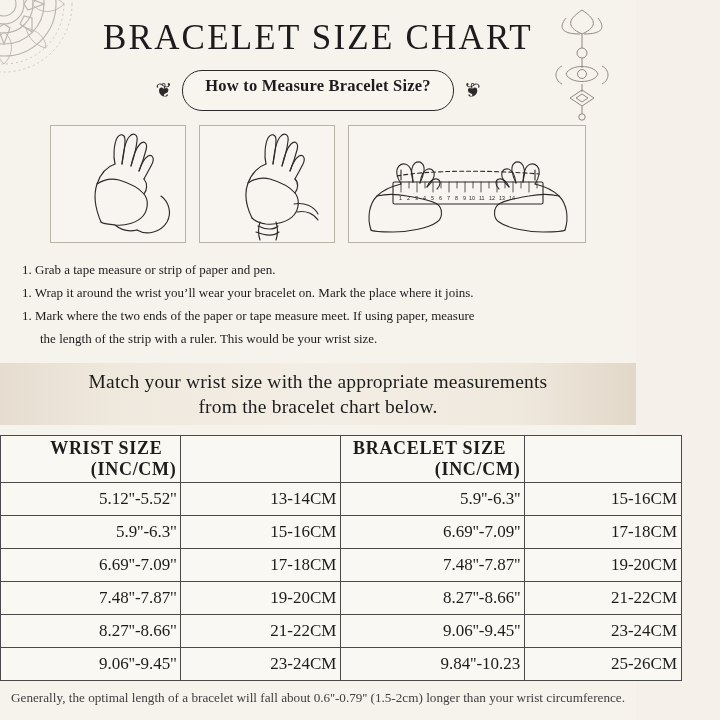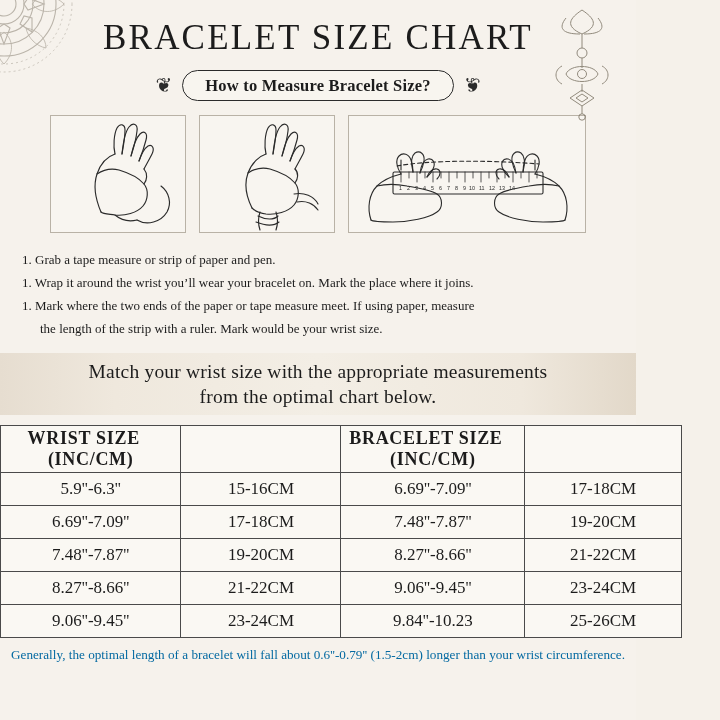--- a/index.html
+++ b/index.html
@@ -53,21 +53,21 @@
   .subtitle-row {
     display: flex;
     align-items: center;
     justify-content: center;
     gap: 10px;
     margin-top: 12px;
   }
   .pill {
     border: 1.6px solid #2b2b2b;
     border-radius: 20px;
-    padding: 5px 22px 4px;
+    padding: 5px 22px 14px;
     font-size: 16.5px;
     font-weight: bold;
     letter-spacing: .2px;
     background: #f8f5ef;
   }
   .flourish {
     font-size: 20px;
     color: #2b2b2b;
     line-height: 1;
     transform: translateY(-1px);
@@ -118,21 +118,21 @@
   
   table.size-table {
     width: 682px;
     margin: 10px auto 0;
     border-collapse: collapse;
     background: #faf8f3;
   }
   table.size-table th,
   table.size-table td {
     border: 1px solid #4a4a4a;
-    text-align: center;
+    text-align: right;
     font-size: 17px;
     height: 33px;
     padding: 2px 4px;
     font-family: "Liberation Serif", serif;
   }
   table.size-table th {
     font-size: 18px;
     font-weight: bold;
     letter-spacing: .7px;
     height: 38px;
@@ -141,21 +141,21 @@
   col.c1 { width: 26.5%; }
   col.c2 { width: 23.5%; }
   col.c3 { width: 27%; }
   col.c4 { width: 23%; }
 
   
   .footnote {
     text-align: center;
     font-size: 13.2px;
     margin-top: 9px;
-    color: #0369a1;
+    color: #404040;
   }
 </style>
 </head>
 <body>
 
 <div class="page">
 
   <svg class="mandala-tl" viewBox="0 0 150 150">
     <g fill="none" stroke="#8a8274" stroke-width="1.1">
       <circle cx="46" cy="44" r="12"></circle>
@@ -296,45 +296,51 @@
         </g>
       </svg>
     </div>
 
   </div>
 
   <div class="steps">
     <div class="step">1. Grab a tape measure or strip of paper and pen.</div>
     <div class="step">1. Wrap it around the wrist you’ll wear your bracelet on. Mark the place where it joins.</div>
     <div class="step">1. Mark where the two ends of the paper or tape measure meet. If using paper, measure</div>
-    <div class="step cont">the length of the strip with a ruler. Mark would be your wrist size.</div>
+    <div class="step cont">the length of the strip with a ruler. This would be your wrist size.</div>
   </div>
 
   <div class="banner">
     <div>Match your wrist size with the appropriate measurements</div>
-    <div>from the optimal chart below.</div>
+    <div>from the bracelet chart below.</div>
   </div>
 
   <table class="size-table">
     <colgroup>
         <col class="c1">
         <col class="c2">
         <col class="c3">
         <col class="c4">
       </colgroup>
     <thead>
       <tr>
         <th><span>WRIST SIZE</span><span class="sp"></span><span>(INC/CM)</span></th>
         <th></th>
         <th><span>BRACELET SIZE</span><span class="sp"></span><span>(INC/CM)</span></th>
         <th></th>
       </tr>
     </thead>
     <tbody>
       <tr>
+        <td>5.12''-5.52''</td>
+        <td>13-14CM</td>
+        <td>5.9''-6.3''</td>
+        <td>15-16CM</td>
+      </tr>
+      <tr>
         <td>5.9''-6.3''</td>
         <td>15-16CM</td>
         <td>6.69''-7.09''</td>
         <td>17-18CM</td>
       </tr>
       <tr>
         <td>6.69''-7.09''</td>
         <td>17-18CM</td>
         <td>7.48''-7.87''</td>
         <td>19-20CM</td>

